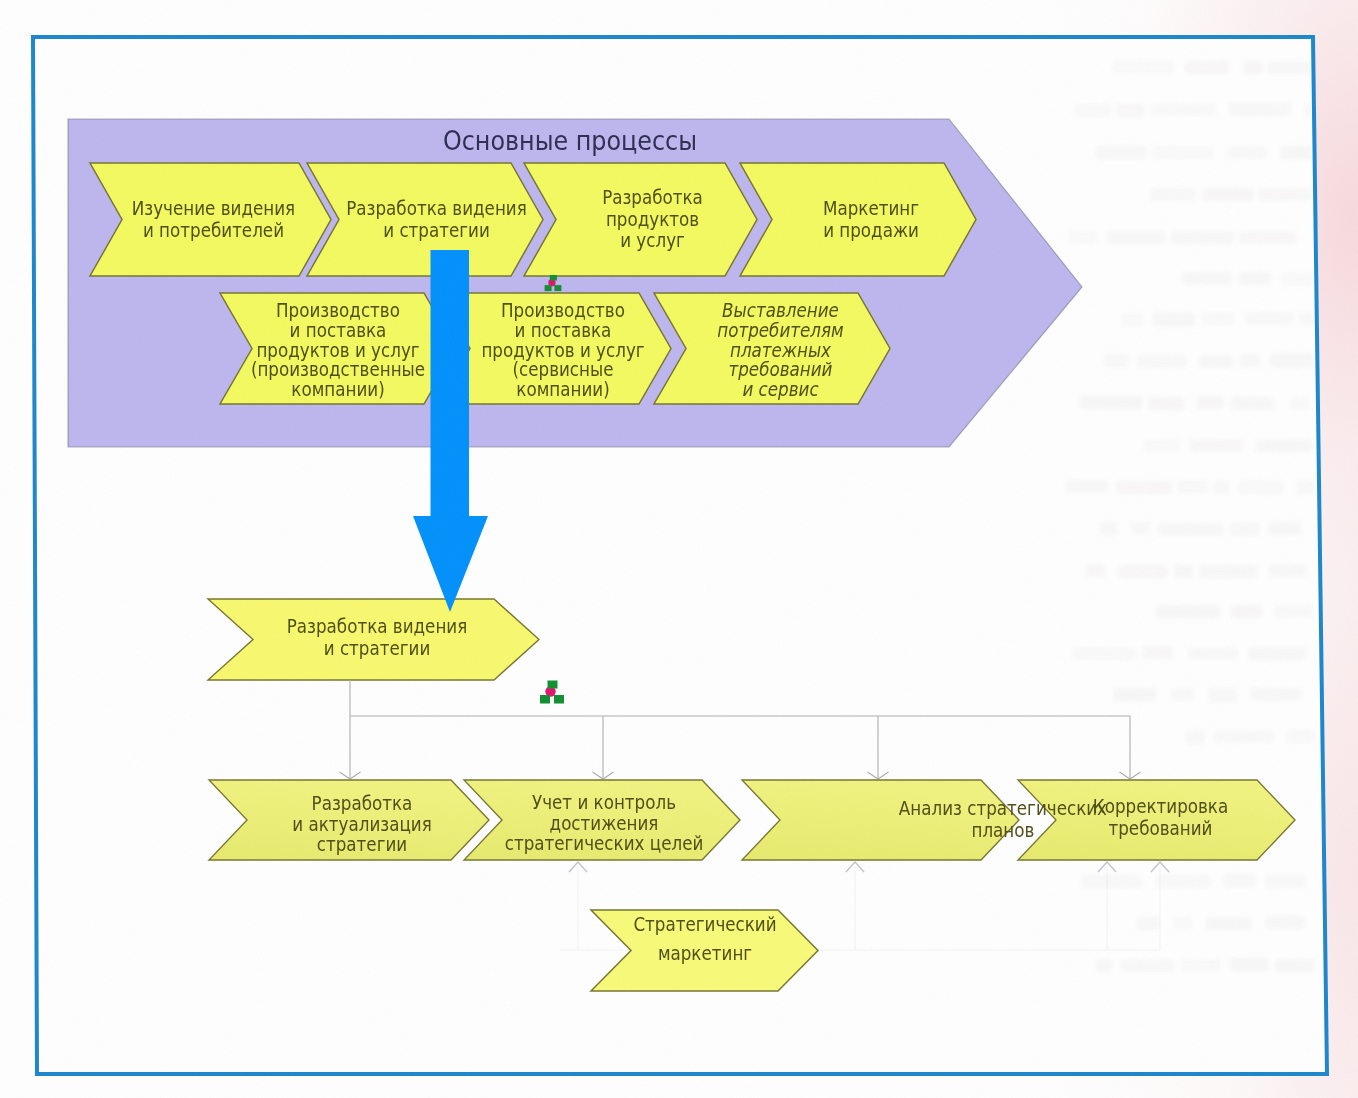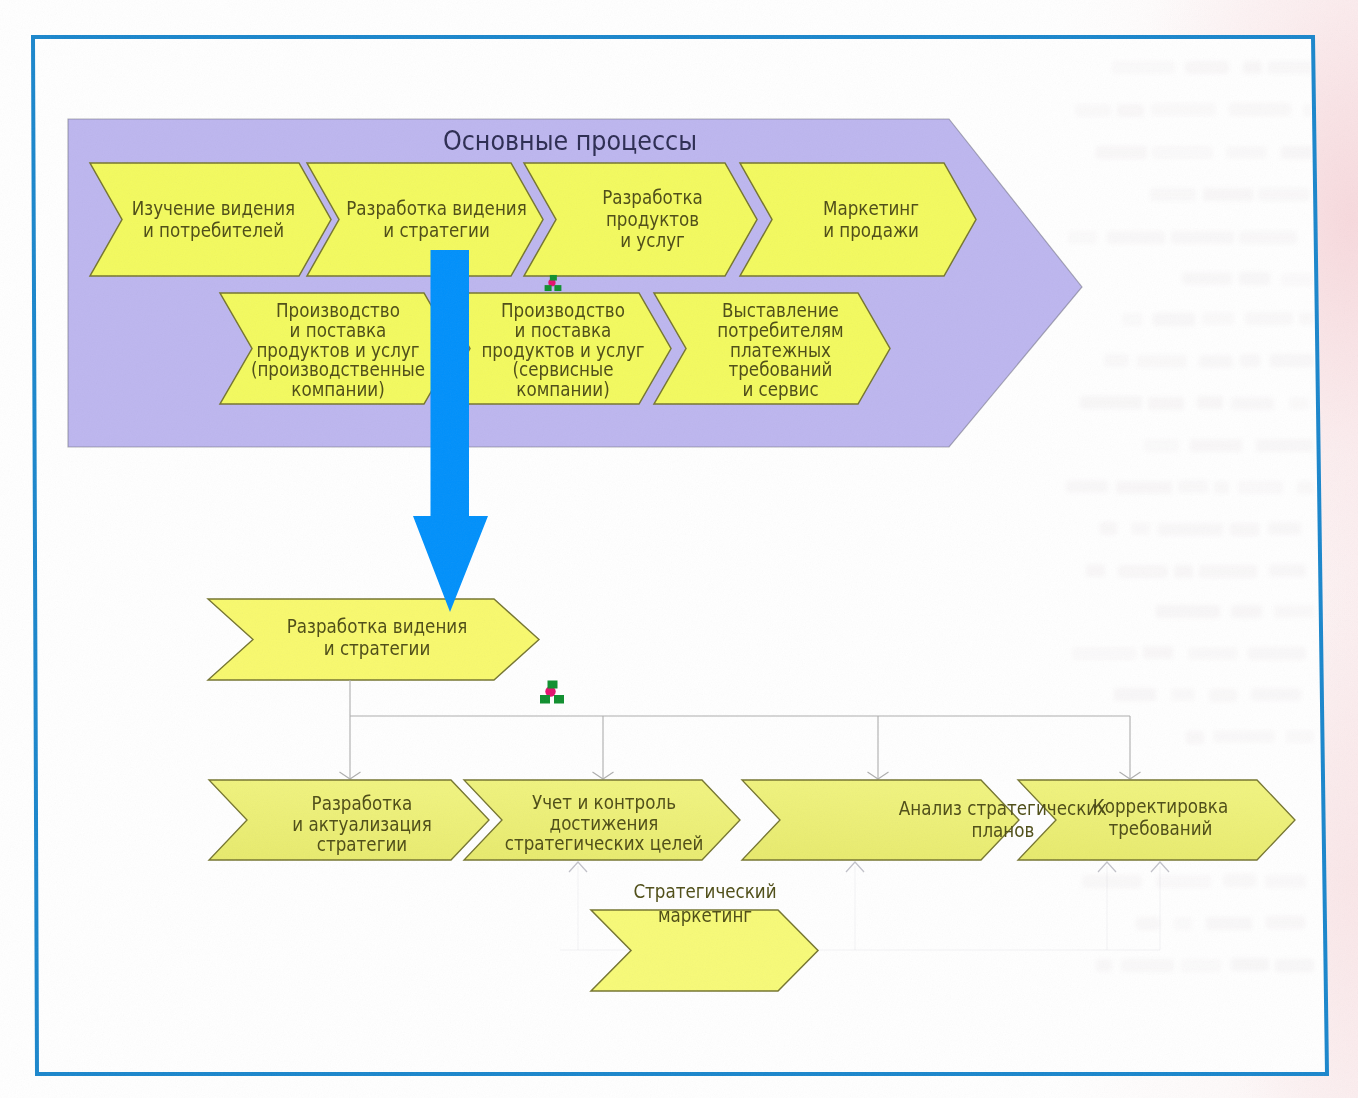--- a/index.html
+++ b/index.html
@@ -196,38 +196,38 @@
         <div class="lbl" style="left: 118px; top: 280.5px; width: 440px; height: 140px; font-size: 18.6px; line-height: 19.8px; color: rgb(78, 77, 22); display: flex; align-items: center; justify-content: center;"><span>Производство
 и поставка
 продуктов и услуг
 (производственные
 компании)</span></div>
         <div class="lbl" style="left: 343px; top: 280.5px; width: 440px; height: 140px; font-size: 18.6px; line-height: 19.8px; color: rgb(78, 77, 22); display: flex; align-items: center; justify-content: center;"><span>Производство
 и поставка
 продуктов и услуг
 (сервисные
 компании)</span></div>
-        <div class="lbl" style="left: 560.5px; top: 280.5px; width: 440px; height: 140px; font-size: 18.6px; line-height: 19.8px; color: rgb(78, 77, 22); display: flex; align-items: center; justify-content: center;"><span>Выставление
+        <div class="lbl" style="left: 560.5px; top: 280.5px; width: 440px; height: 140px; font-size: 18.6px; line-height: 19.8px; color: rgb(78, 77, 22); display: flex; align-items: center; justify-content: center; font-style: italic;"><span>Выставление
 потребителям
 платежных
 требований
 и сервис</span></div>
         <div class="lbl" style="left: 157px; top: 567.5px; width: 440px; height: 140px; font-size: 18.6px; line-height: 21.6px; color: rgb(78, 77, 22); display: flex; align-items: center; justify-content: center;"><span>Разработка видения
 и стратегии</span></div>
         <div class="lbl" style="left: 142px; top: 755px; width: 440px; height: 140px; font-size: 18.6px; line-height: 20.4px; color: rgb(78, 77, 22); display: flex; align-items: center; justify-content: center;"><span>Разработка
 и актуализация
 стратегии</span></div>
         <div class="lbl" style="left: 384px; top: 754px; width: 440px; height: 140px; font-size: 18.6px; line-height: 20.4px; color: rgb(78, 77, 22); display: flex; align-items: center; justify-content: center;"><span>Учет и контроль
 достижения
 стратегических целей</span></div>
         <div class="lbl" style="left: 667px; top: 750px; width: 440px; height: 140px; font-size: 18.6px; line-height: 21.6px; color: rgb(78, 77, 22); display: flex; align-items: center; justify-content: flex-end;"><span>Анализ стратегических
 планов</span></div>
         <div class="lbl" style="left: 940.5px; top: 748px; width: 440px; height: 140px; font-size: 18.6px; line-height: 21.6px; color: rgb(78, 77, 22); display: flex; align-items: center; justify-content: center;"><span>Корректировка
 требований</span></div>
-        <div class="lbl" style="left: 485px; top: 880px; width: 440px; height: 140px; font-size: 18.6px; line-height: 24px; color: rgb(78, 77, 22); display: flex; align-items: flex-start; justify-content: center;"><span>Стратегический
+        <div class="lbl" style="left: 485px; top: 828px; width: 440px; height: 140px; font-size: 18.6px; line-height: 29px; color: rgb(78, 77, 22); display: flex; align-items: flex-end; justify-content: center;"><span>Стратегический
 маркетинг</span></div>
       </div>
   </div>
   <div id="scan">
     <svg width="1358" height="1098">
       <filter id="grain">
         <feTurbulence type="fractalNoise" baseFrequency="0.85" numOctaves="3" stitchTiles="stitch" result="n"></feTurbulence>
         <feColorMatrix type="saturate" values="0"></feColorMatrix>
         <feComponentTransfer>
           <feFuncA type="linear" slope="0.16" intercept="0"></feFuncA>

